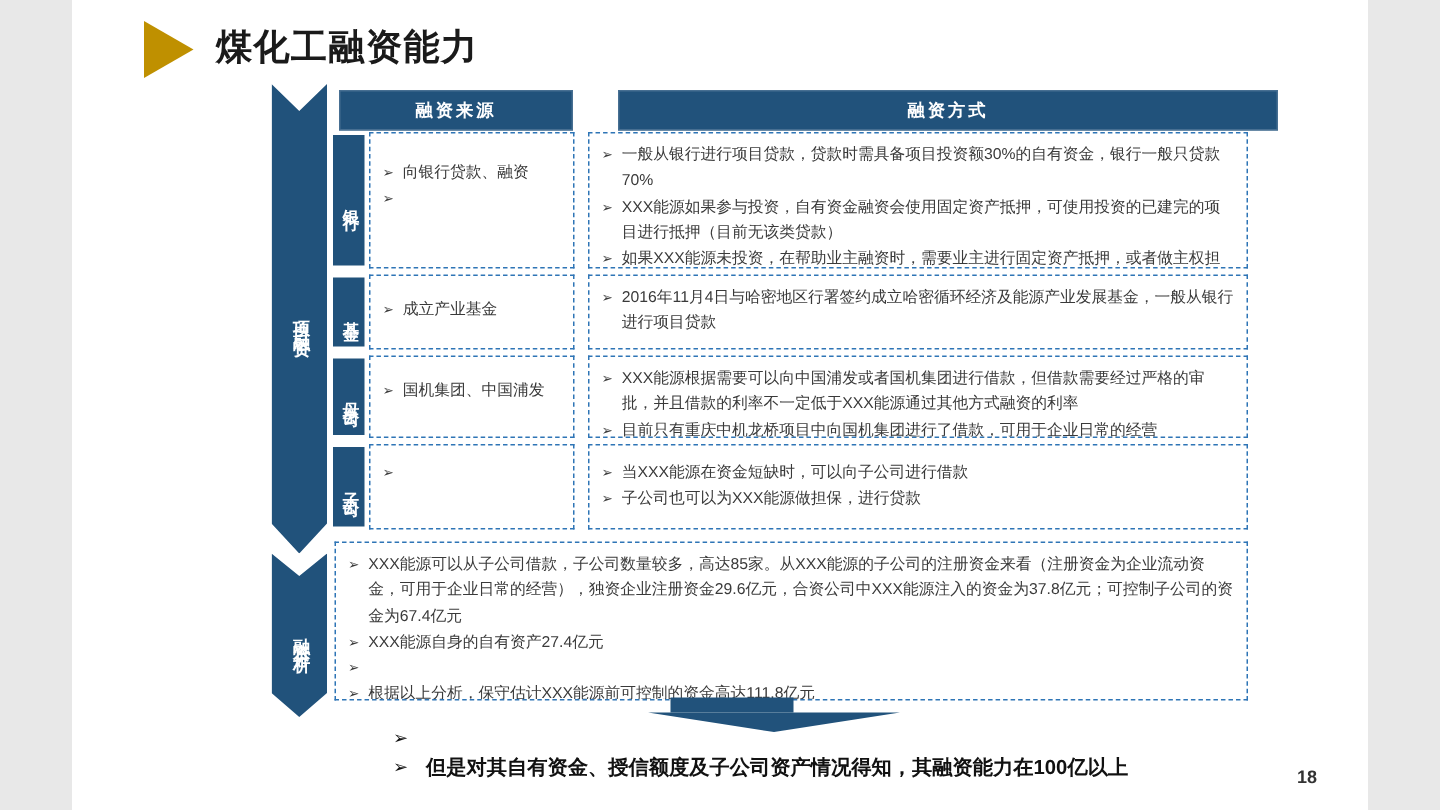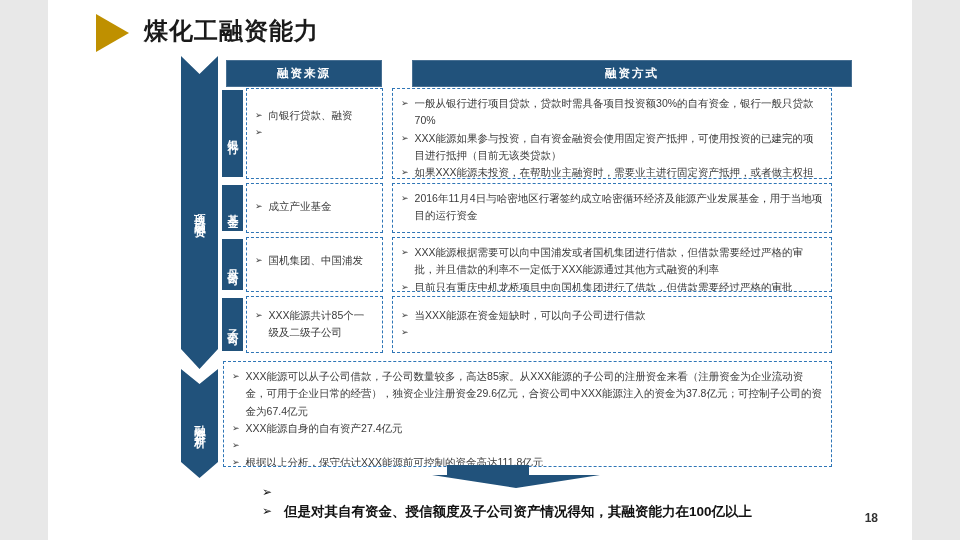--- a/index.html
+++ b/index.html
@@ -175,62 +175,62 @@
       <li>
           <span class="bullet">➢</span>
           <span>成立产业基金</span>
         </li>
     </ul>
   </div>
   <div class="box mth-row2">
     <ul class="bullets">
       <li>
           <span class="bullet">➢</span>
-          <span>2016年11月4日与哈密地区行署签约成立哈密循环经济及能源产业发展基金，用于当地项目的运行资金</span>
+          <span>2016年11月4日与哈密地区行署签约成立哈密循环经济及能源产业发展基金，一般从银行进行项目贷款</span>
         </li>
     </ul>
   </div>
 
   <div class="box src-row3">
     <ul class="bullets">
       <li>
           <span class="bullet">➢</span>
           <span>国机集团、中国浦发</span>
         </li>
     </ul>
   </div>
   <div class="box mth-row3">
     <ul class="bullets">
       <li>
           <span class="bullet">➢</span>
           <span>XXX能源根据需要可以向中国浦发或者国机集团进行借款，但借款需要经过严格的审批，并且借款的利率不一定低于XXX能源通过其他方式融资的利率</span>
         </li>
       <li>
           <span class="bullet">➢</span>
-          <span>目前只有重庆中机龙桥项目中向国机集团进行了借款，但借款需要经过严格的审批</span>
+          <span>目前只有重庆中机龙桥项目中向国机集团进行了借款，可用于企业日常的经营</span>
         </li>
     </ul>
   </div>
 
   <div class="box src-row4">
     <ul class="bullets">
       <li>
           <span class="bullet">➢</span>
-          <span>XXX能源共计85个一级及二级子公司</span>
         </li>
     </ul>
   </div>
   <div class="box mth-row4">
     <ul class="bullets">
       <li>
           <span class="bullet">➢</span>
           <span>当XXX能源在资金短缺时，可以向子公司进行借款</span>
         </li>
       <li>
           <span class="bullet">➢</span>
+          <span>子公司也可以为XXX能源做担保，进行贷款</span>
         </li>
     </ul>
   </div>
 
   <div class="box analysis-box">
     <ul class="bullets">
       <li>
           <span class="bullet">➢</span>
           <span>XXX能源可以从子公司借款，子公司数量较多，高达85家。从XXX能源的子公司的注册资金来看（注册资金为企业流动资金，可用于企业日常的经营），独资企业注册资金29.6亿元，合资公司中XXX能源注入的资金为37.8亿元；可控制子公司的资金为67.4亿元</span>
         </li>

